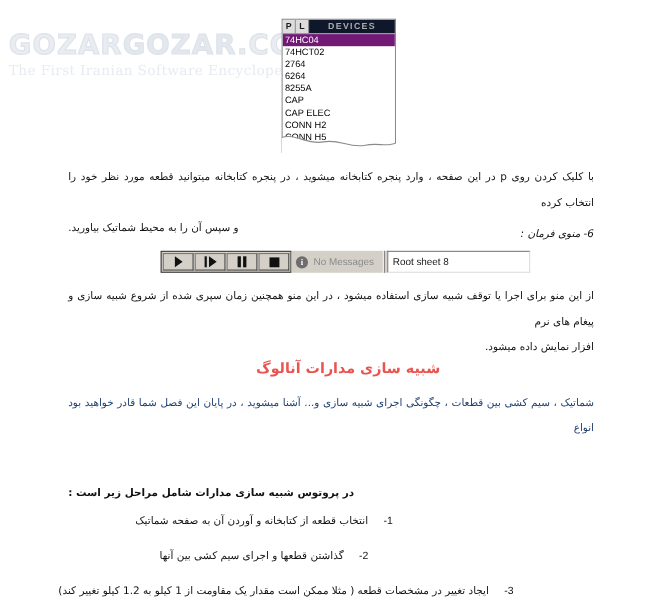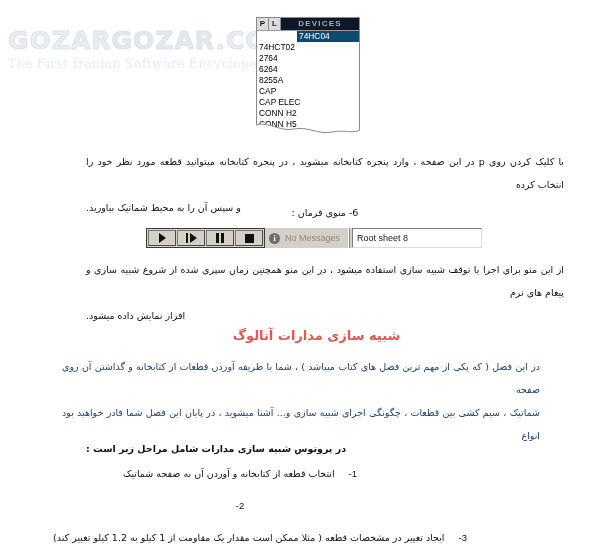--- a/index.html
+++ b/index.html
@@ -229,42 +229,41 @@
     direction: rtl;
     unicode-bidi: embed;
     font-family: "DejaVu Sans", "Liberation Sans", sans-serif;
     position: absolute;
   }
   .para-black {
     color: #111111;
     font-size: 9.5px;
     line-height: 23px;
     text-align: justify;
-    margin-left: 24px;
   }
   .para-blue {
     color: #1f3f72;
     font-size: 9.5px;
     line-height: 23px;
     text-align: justify;
   }
   .heading-red {
     color: #e8544f;
     font-size: 13px;
     font-weight: bold;
     text-align: center;
     width: 100%;
     left: 16px;
   }
 
   #p1  { left: 62px; top: 150px; width: 478px; }
   #p1 .l2 { text-align: left; }
-  #p2  { left: 62px; top: 201px; width: 478px; text-align: center; }
+  #p2  { left: 62px; top: 201px; width: 478px; text-align: right; font-style: italic; }
   #p3  { left: 62px; top: 258px; width: 478px; }
-  #p3 .l2 { text-align: left; }
+  #p3 .l2 { text-align: right; }
   #h1  { top: 328px; }
   #p4  { left: 62px; top: 355px; width: 478px; }
   #p4 .l3 { text-align: center; }
   #p5  { left: 62px; top: 437px; width: 478px; text-align: left; font-weight: bold; }
 
   .list-item {
     position: absolute;
     direction: rtl;
     font-family: "DejaVu Sans", "Liberation Sans", sans-serif;
     color: #111111;
@@ -288,21 +287,21 @@
 </div>
 
 <div id="devices-panel">
   <div class="dp-inner">
     <div class="dp-titlebar">
       <div class="dp-tab">P</div>
       <div class="dp-tab">L</div>
       <div class="dp-title">DEVICES</div>
     </div>
     <ul class="dp-list" id="device-list">
-        <li class="selected" style="background: #0c4a6e; margin-left: 40px;">74HC04</li>
+        <li class="selected" style="background: #701a75;">74HC04</li>
         <li>74HCT02</li>
         <li>2764</li>
         <li>6264</li>
         <li>8255A</li>
         <li>CAP</li>
         <li>CAP ELEC</li>
         <li>CONN H2</li>
         <li>CONN H5</li>
       </ul>
   </div>
@@ -351,29 +350,29 @@
 <div class="rtl para-black" id="p2">6- منوی فرمان :</div>
 
 <div class="rtl para-black" id="p3">
   <div class="l1">از این منو برای اجرا یا توقف شبیه سازی استفاده میشود ، در این منو همچنین زمان سپری شده از شروع شبیه سازی و پیغام های نرم</div>
   <div class="l2">افزار نمایش داده میشود.</div>
 </div>
 
 <div class="rtl heading-red" id="h1">شبیه سازی مدارات آنالوگ</div>
 
 <div class="rtl para-blue" id="p4">
-  <div class="l1">در این فصل ( که یکی از مهم ترین فصل های کتاب میباشد ) ، شما با طریقه آوردن قطعات از کتابخانه و گذاشتن آن روی صفحه</div>
   <div class="l2">شماتیک ، سیم کشی بین قطعات ، چگونگی اجرای شبیه سازی و... آشنا میشوید ، در پایان این فصل شما قادر خواهید بود انواع</div>
 </div>
 
 <div class="rtl para-black" id="p5">در پروتوس شبیه سازی مدارات شامل مراحل زیر است :</div>
 
 <div class="list-item" id="li1">
   <span class="list-num">1-</span>
   <span>انتخاب قطعه از کتابخانه و آوردن آن به صفحه شماتیک</span>
 </div>
 <div class="list-item" id="li2">
   <span class="list-num">2-</span>
+  <span>گذاشتن قطعها و اجرای سیم کشی بین آنها</span>
 </div>
 <div class="list-item" id="li3">
   <span class="list-num">3-</span>
   <span>ایجاد تغییر در مشخصات قطعه ( مثلا ممکن است مقدار یک مقاومت از 1 کیلو به 1.2 کیلو تغییر کند)</span>
 </div>
 
 </body></html>

